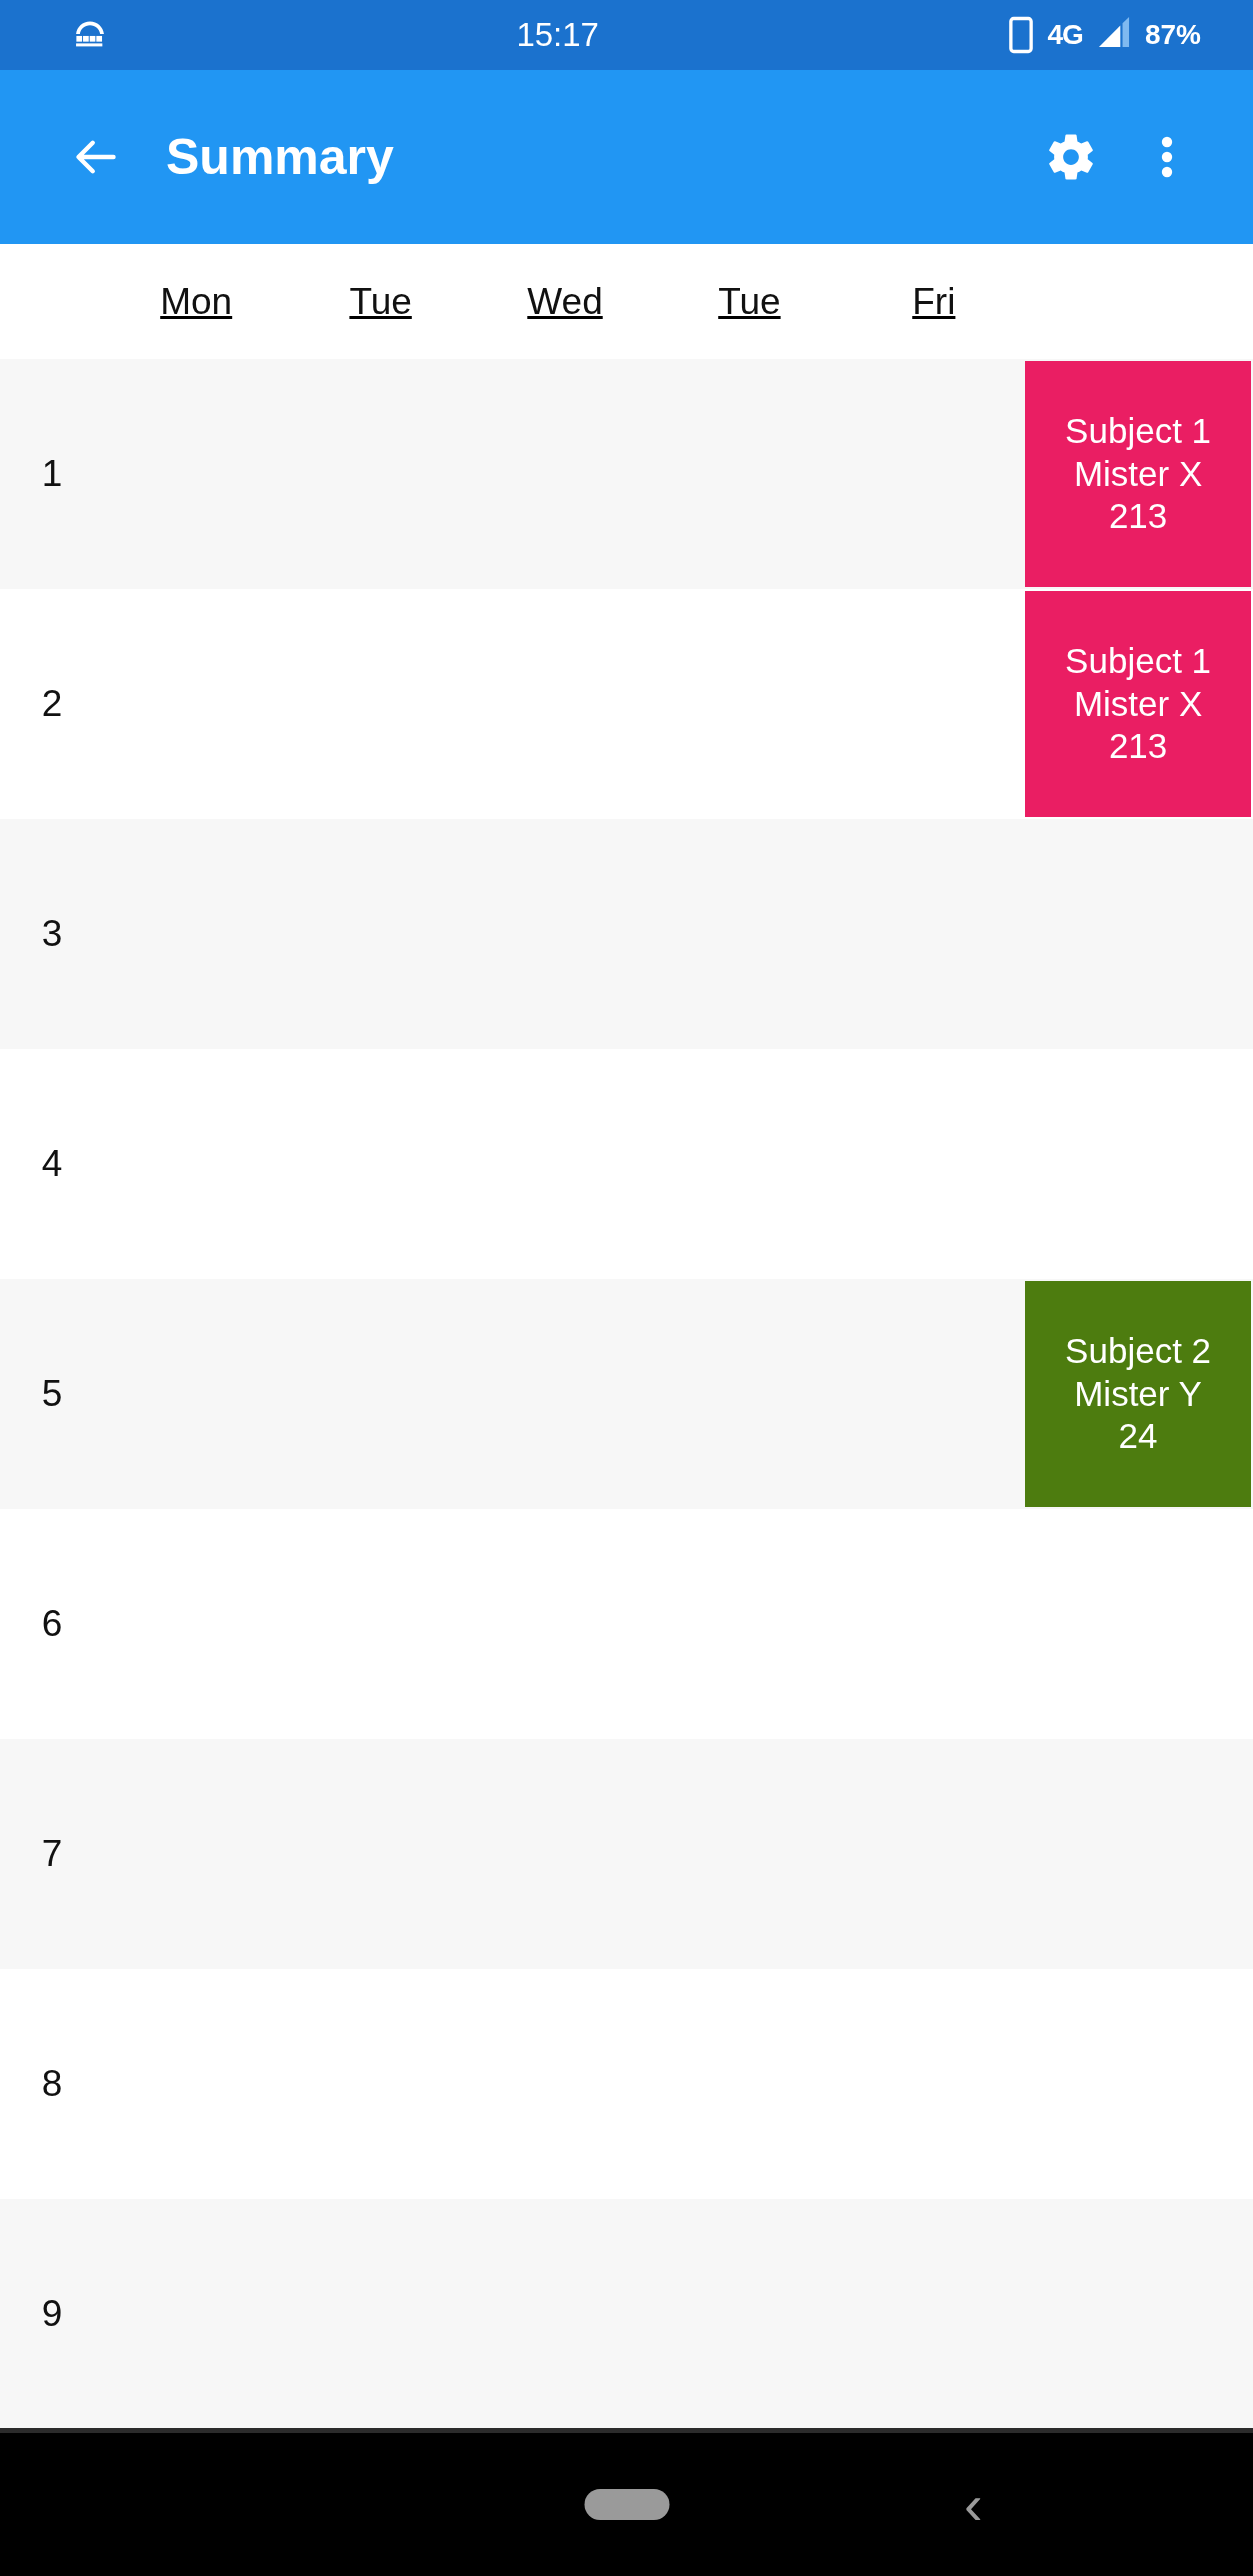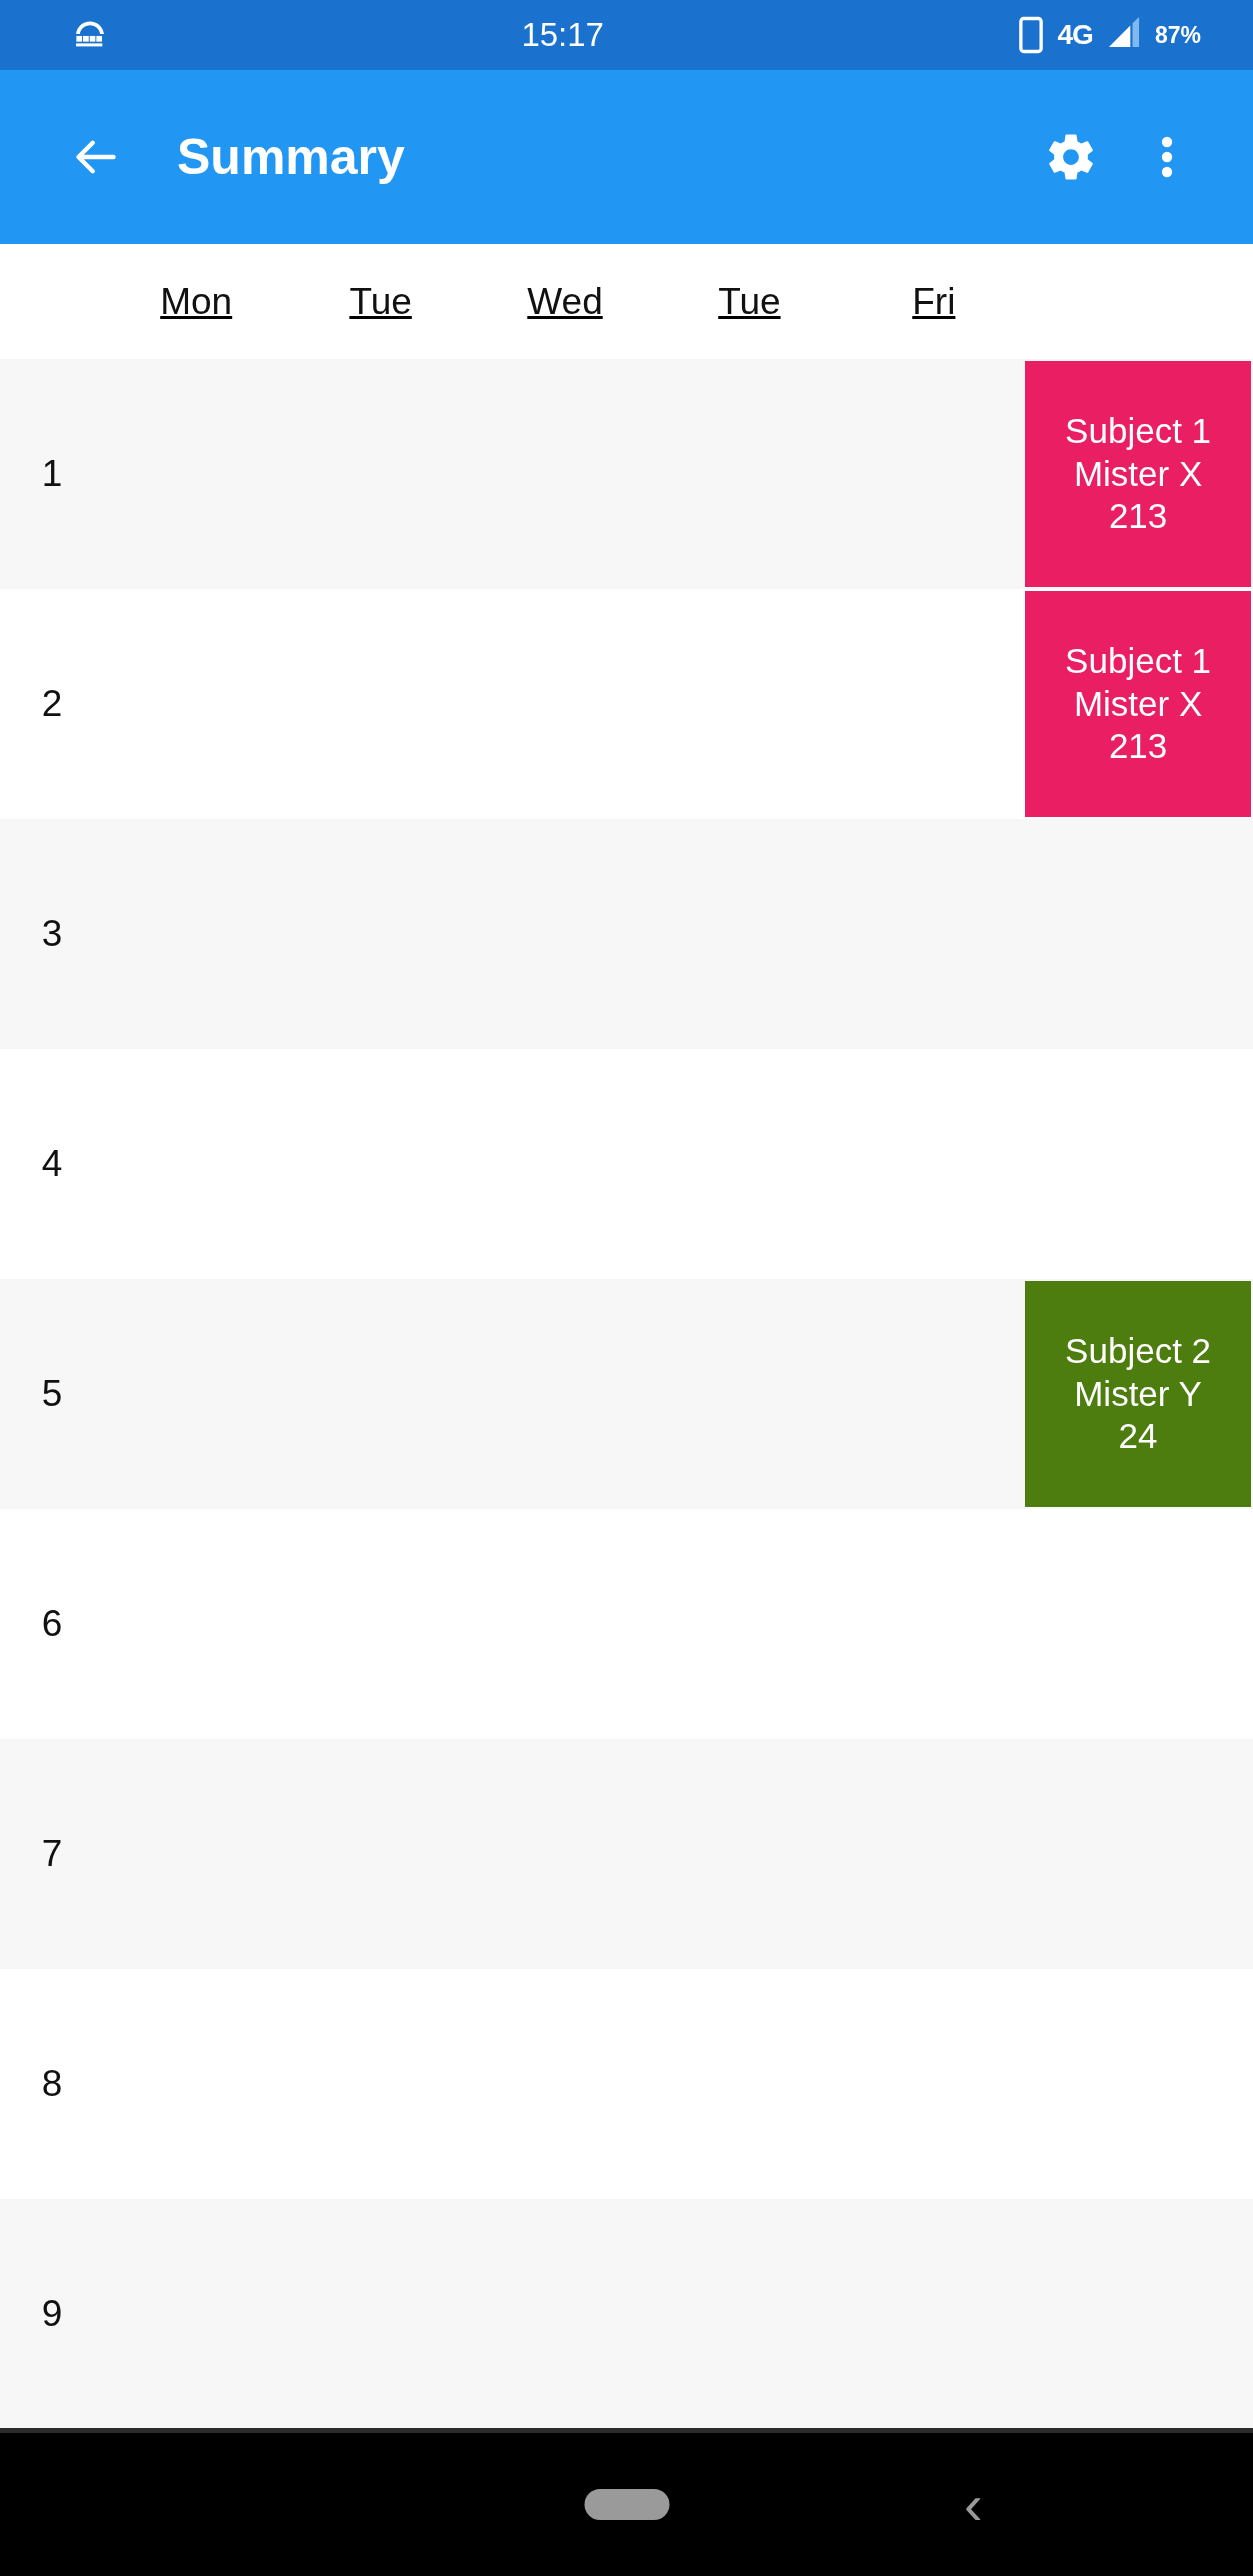--- a/index.html
+++ b/index.html
@@ -15,34 +15,34 @@
   .status-bar{
     position:absolute; left:0; top:0; width:1253px; height:70px;
     background:#1B72CE;
     display:flex; align-items:center;
     color:#ffffff;
   }
   .sb-left{ display:flex; align-items:center; padding-left:71px; flex:0 0 auto; }
   .sb-center{ flex:1 1 auto; display:flex; justify-content:center; align-items:center; }
   .sb-right{ display:flex; align-items:center; gap:11px; padding-right:52px; flex:0 0 auto; }
   .sb-clock{ font-size:33px; font-weight:400; letter-spacing:0px; }
-  .sb-battery{ font-size:23px; font-weight:700; }
+  .sb-battery{ font-size:28px; font-weight:700; }
   .sb-4g{ font-size:28px; font-weight:700; letter-spacing:-0.9px; }
   .ico{ display:inline-block; line-height:0; }
 
   
   .app-bar{
     position:absolute; left:0; top:70px; width:1253px; height:174px;
     background:#2196F3;
     display:flex; align-items:center;
   }
   .ab-back{ width:104px; margin-left:44px; display:flex; align-items:center; justify-content:center; cursor:pointer; }
   .ab-title{
     color:#ffffff; font-size:50px; font-weight:700;
-    margin-left:29px; white-space:nowrap;
+    margin-left:18px; white-space:nowrap;
   }
   .ab-spacer{ flex:1 1 auto; }
   .ab-action{ width:96px; display:flex; align-items:center; justify-content:center; cursor:pointer; }
   .ab-action.last{ margin-right:38px; }
 
   
   .day-header{
     position:absolute; left:0; top:244px; width:1026px; height:115px;
     background:#ffffff;
     display:flex; align-items:center;text-decoration:underline;

